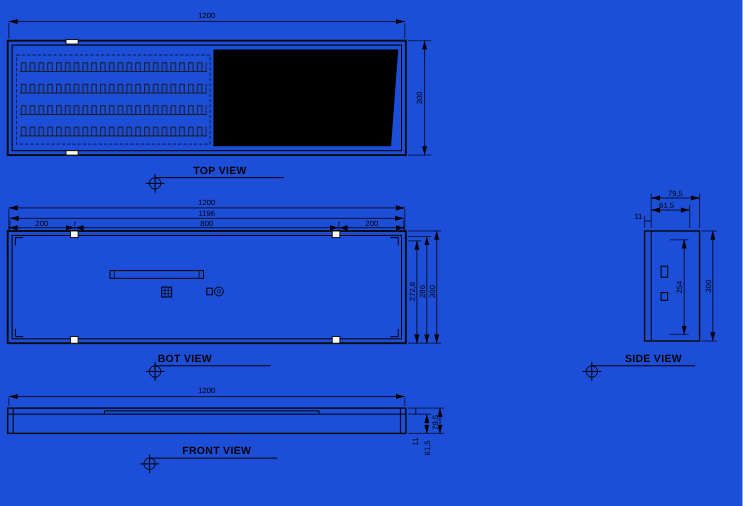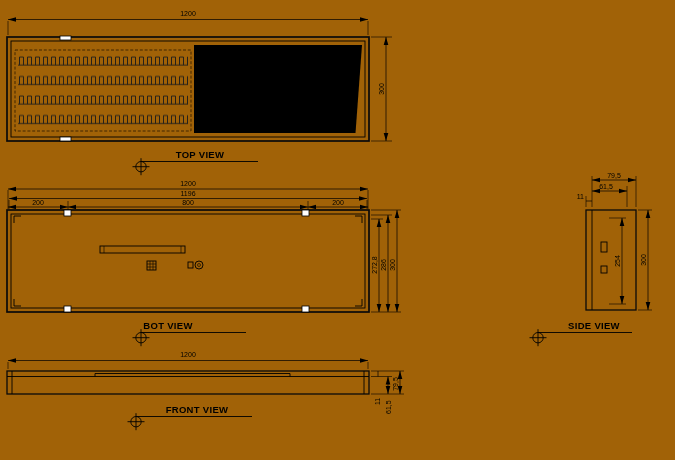--- a/index.html
+++ b/index.html
@@ -1,16 +1,16 @@
 <!DOCTYPE html>
 <html><head>
 <meta charset="utf-8">
 <style>
   html,body{margin:0;padding:0;background:#f2f2f2;}
-  .sheet{width:675px;height:460px;background:#a16207;position:relative;overflow:hidden;}
+  .sheet{width:675px;height:460px;background:#1d4ed8;position:relative;overflow:hidden;}
   svg{display:block;}
   .dim{font:7px "Liberation Sans", sans-serif;fill:#000;}
   .vlabel{font:bold 9.5px "Liberation Sans", sans-serif;fill:#000;letter-spacing:.3px;}
   .thin{stroke:#000;stroke-width:0.6;fill:none;}
   .med{stroke:#000;stroke-width:0.9;fill:none;}
   .thick{stroke:#0a0a0a;stroke-width:1.7;fill:none;}
   .thick2{stroke:#0a0a0a;stroke-width:1.3;fill:none;}
   .dimline{stroke:#000;stroke-width:0.7;fill:none;}
   .dash{stroke-dasharray:3 1.8;}
   .clamp{stroke:#000;stroke-width:0.8;fill:#fff;}

